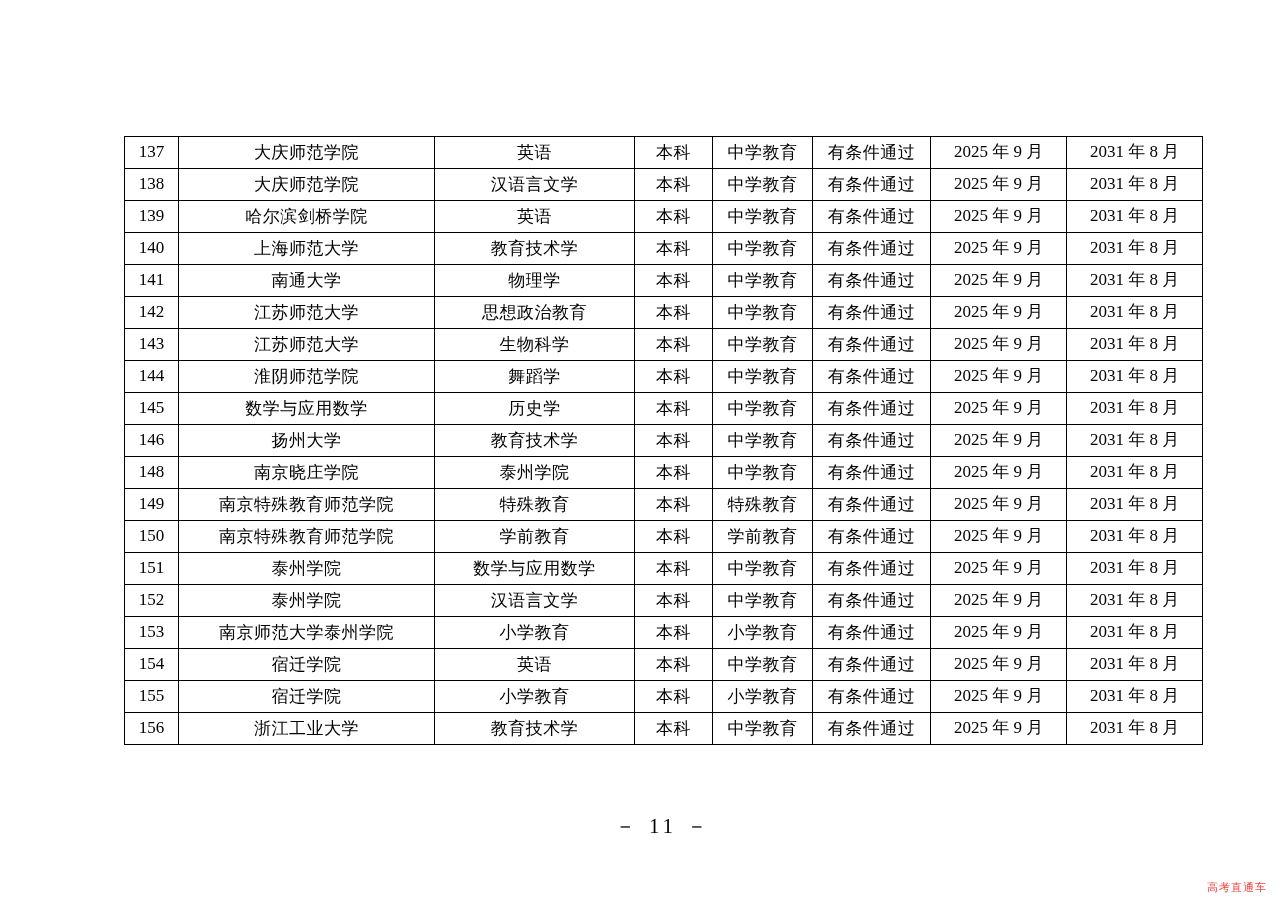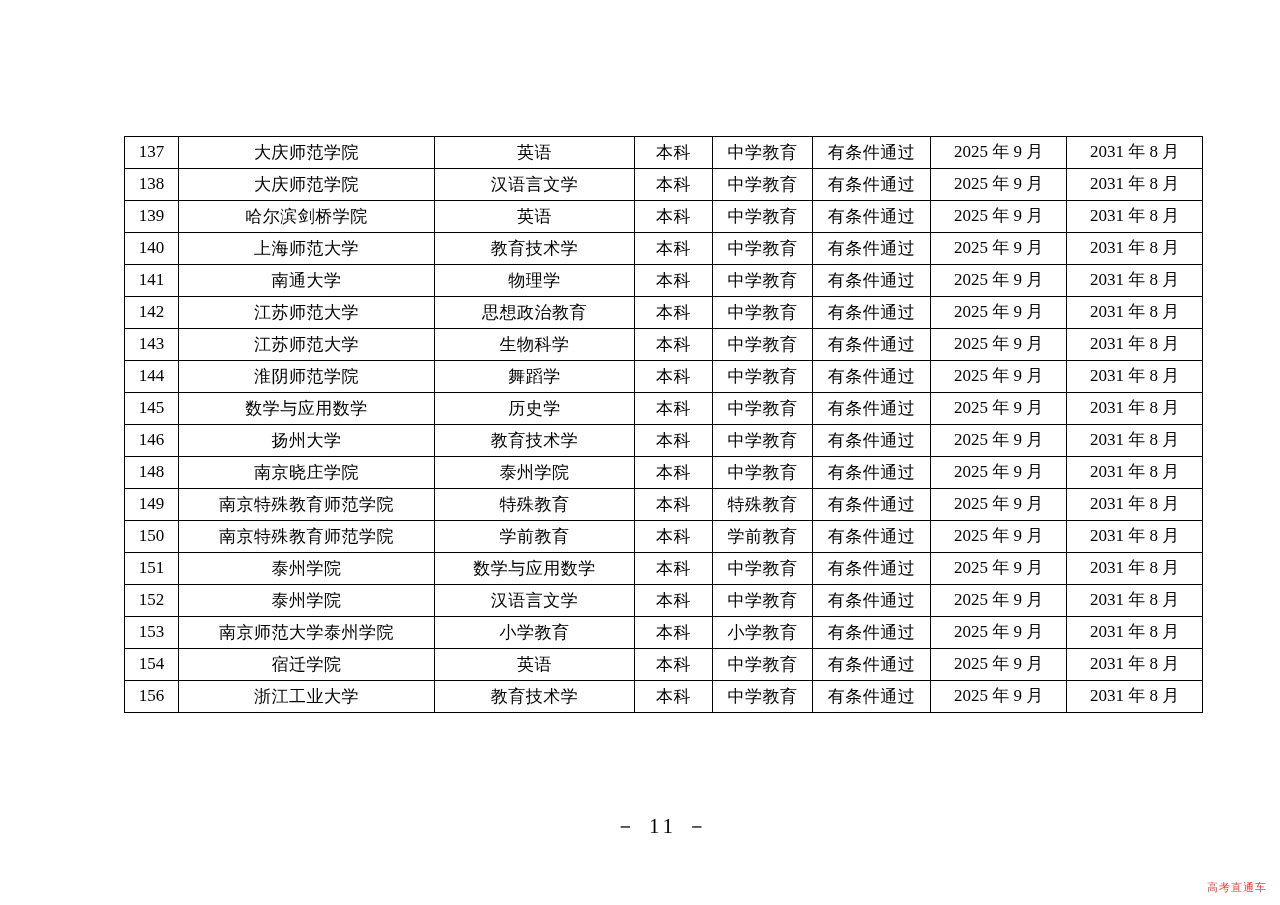--- a/index.html
+++ b/index.html
@@ -261,20 +261,30 @@
             <td class="num">154</td>
             <td class="cn">宿迁学院</td>
             <td class="cn">英语</td>
             <td class="cn">本科</td>
             <td class="cn">中学教育</td>
             <td class="cn">有条件通过</td>
             <td class="date">2025 年 9 月</td>
             <td class="date">2031 年 8 月</td>
           </tr>
           <tr>
+            <td class="num">155</td>
+            <td class="cn">宿迁学院</td>
+            <td class="cn">小学教育</td>
+            <td class="cn">本科</td>
+            <td class="cn">小学教育</td>
+            <td class="cn">有条件通过</td>
+            <td class="date">2025 年 9 月</td>
+            <td class="date">2031 年 8 月</td>
+          </tr>
+          <tr>
             <td class="num">156</td>
             <td class="cn">浙江工业大学</td>
             <td class="cn">教育技术学</td>
             <td class="cn">本科</td>
             <td class="cn">中学教育</td>
             <td class="cn">有条件通过</td>
             <td class="date">2025 年 9 月</td>
             <td class="date">2031 年 8 月</td>
           </tr>
         </tbody>

